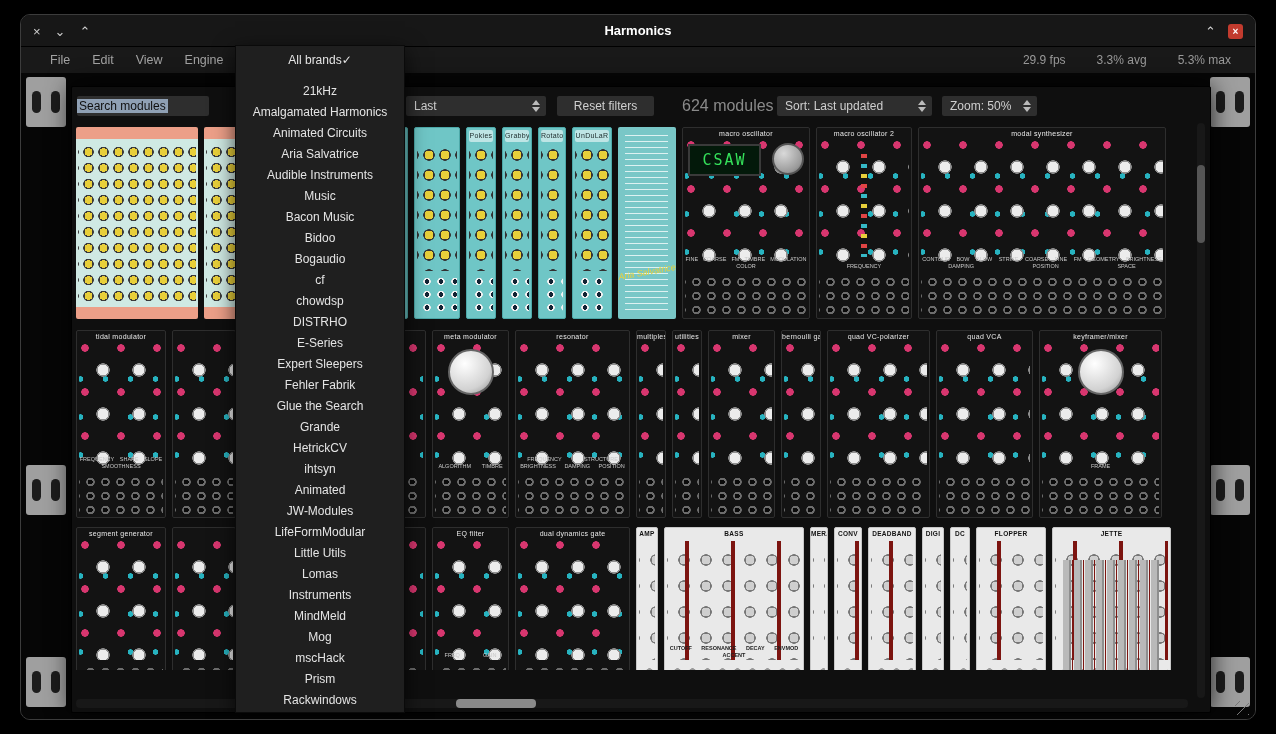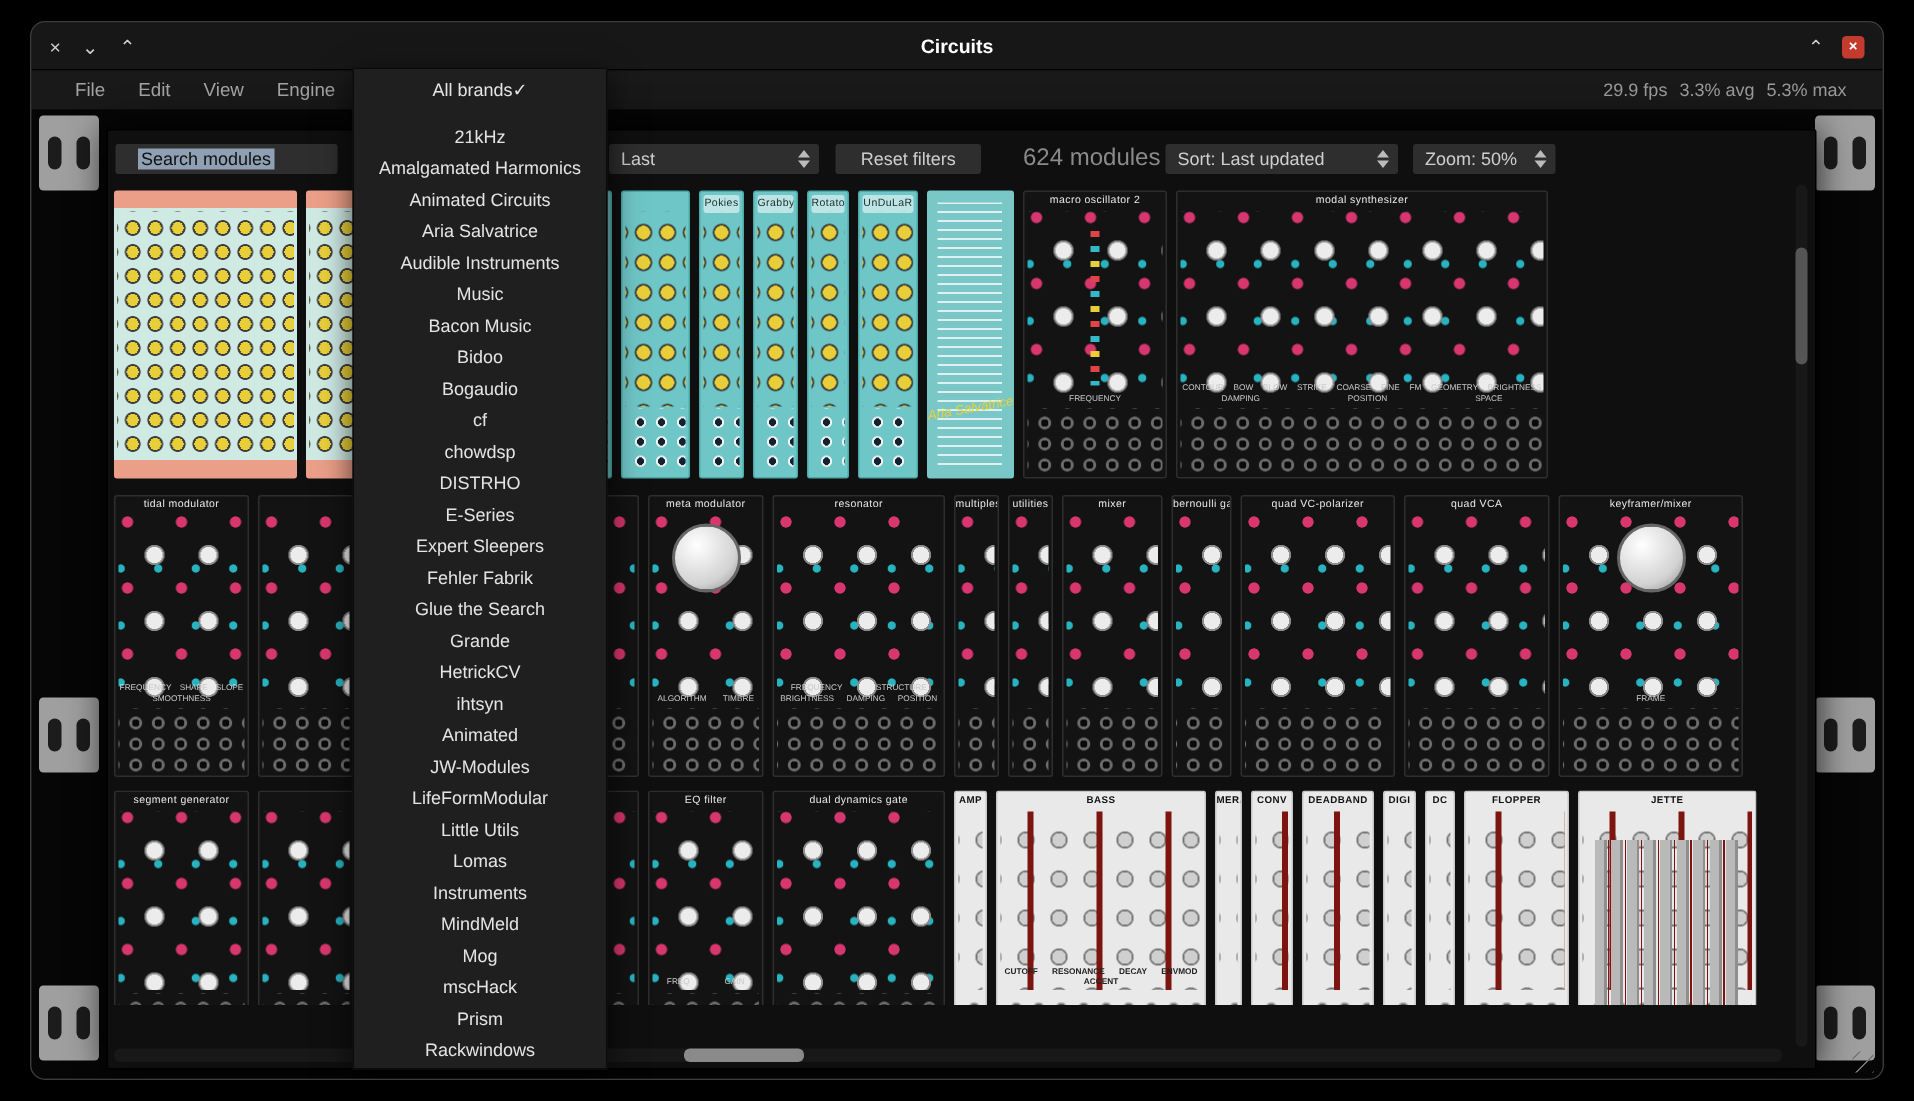--- a/index.html
+++ b/index.html
@@ -15,42 +15,42 @@
   .tb-right { position:absolute; right:12px; top:0; height:32px; display:flex; gap:12px; align-items:center; }
   .tb-icon  { color:#cfcfcf; font-size:13px; line-height:13px; cursor:default; }
   .tb-badge { width:15px; height:15px; background:#c23b2e; border-radius:3px; color:#fff;
               font-size:10px; line-height:15px; text-align:center; font-weight:bold; }
   .tb-title { position:absolute; left:0; right:0; top:0; height:32px; text-align:center;
               line-height:32px; color:#fff; font-size:13px; font-weight:bold; }
 
   .menubar { position:relative; height:26px; background:#191919; }
   .menu-items { display:flex; height:26px; align-items:center; padding-left:18px; }
   .menu-item { color:#a3a3a3; font-size:12.5px; padding:0 11px; height:26px; line-height:26px; }
-  .perf-stats { position:absolute; right:24px; top:0; height:26px; display:flex; gap:8px;
+  .perf-stats { position:absolute; right:24px; top:0; height:26px; display:flex; gap:31px;
                 align-items:center; color:#9a9a9a; font-size:12px; }
 
   
   .rack { position:absolute; left:0; top:58px; right:0; bottom:0; background:#060606; }
   .plate { position:absolute; width:40px; height:50px; background:#9f9f9f; border-radius:3px; }
   .plate::before,.plate::after { content:""; position:absolute; width:9px; height:22px;
         background:#1c1c1c; border-radius:5px; top:14px; }
   .plate::before { left:6px; } .plate::after { right:6px; }
   .plate.l { left:5px; } .plate.r { right:5px; }
   .p1 { top:4px; } .p2 { top:392px; } .p3 { top:584px; }
   .grip { position:absolute; right:6px; bottom:4px; width:14px; height:14px;
           background:repeating-linear-gradient(135deg, transparent 0 3px, #777 3px 4px, transparent 4px 8px); }
 
   
   .browser { position:absolute; left:50px; top:71px; width:1140px; height:627px;
              background:#0f0f0f; border:1px solid #000; border-radius:2px;
              box-shadow:0 0 24px rgba(0,0,0,.8); z-index:10; overflow:hidden; }
 
   .ctrl { position:absolute; top:9px; height:20px; background:#2e2e2e; border-radius:2px;
           color:#cfcfcf; font-size:12px; line-height:20px; padding:0 8px; white-space:nowrap; overflow:hidden; }
-  .search { left:5px; width:148px; padding:0 15px; }
+  .search { left:5px; width:132px; padding:0 0; }
   .search .sel { background:#8fa0b4; color:#101010; padding:0 2px; }
   .tags { left:334px; width:140px; }
   .reset { left:485px; width:97px; text-align:center; }
   .count { position:absolute; left:610px; top:9px; height:20px; line-height:20px;
            color:#8a8a8a; font-size:16px; }
   .sortsel { left:705px; width:155px; }
   .zoomsel { left:870px; width:95px; }
   .spin { position:absolute; right:6px; top:4px; width:8px; height:12px; }
   .spin::before,.spin::after { content:""; position:absolute; left:0; border-left:4px solid transparent;
         border-right:4px solid transparent; }
@@ -167,21 +167,21 @@
 <body>
 
 <div class="window">
 
   <div class="titlebar">
     <div class="tb-left">
       <span class="tb-icon">×</span>
       <span class="tb-icon">⌄</span>
       <span class="tb-icon">⌃</span>
     </div>
-    <div class="tb-title">Circuits</div>
+    <div class="tb-title">Harmonics</div>
     <div class="tb-right">
       <span class="tb-icon">⌃</span>
       <span class="tb-badge">×</span>
     </div>
   </div>
 
   <div class="menubar">
     <div class="menu-items">
         <div class="menu-item">File</div>
         <div class="menu-item">Edit</div>
@@ -258,20 +258,35 @@
           <div class="m-jacks"></div>
         </div>
         <div class="mod m-teal" style="width: 40px;">
           <div class="m-title">UnDuLaR</div>
           <div class="m-body"></div>
           <div class="m-jacks"></div>
         </div>
         <div class="mod m-blurb" style="width: 58px;">
           <div class="sig">Aria Salvatrice</div>
           <div class="m-body"></div>
+        </div>
+        <div class="mod m-dark" style="width: 128px;">
+          <div class="m-title">macro oscillator</div>
+          <div class="m-body"></div>
+          <div class="m-display">CSAW</div>
+          <div class="m-silverknob"></div>
+          <div class="m-labels">
+            <span>FINE</span>
+            <span>COARSE</span>
+            <span>FM</span>
+            <span>TIMBRE</span>
+            <span>MODULATION</span>
+            <span>COLOR</span>
+          </div>
+          <div class="m-jacks"></div>
         </div>
         <div class="mod m-dark" style="width: 96px;">
           <div class="m-title">macro oscillator 2</div>
           <div class="m-body"></div>
           <div class="m-ledstrip"></div>
           <div class="m-labels">
             <span>FREQUENCY</span>
           </div>
           <div class="m-jacks"></div>
         </div>

